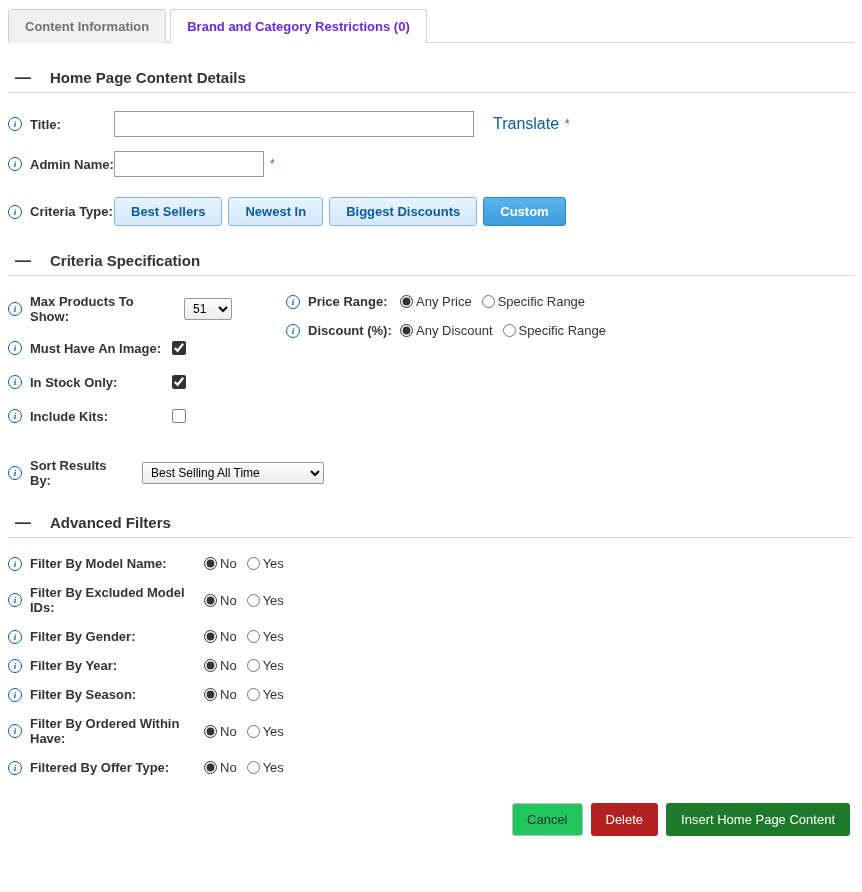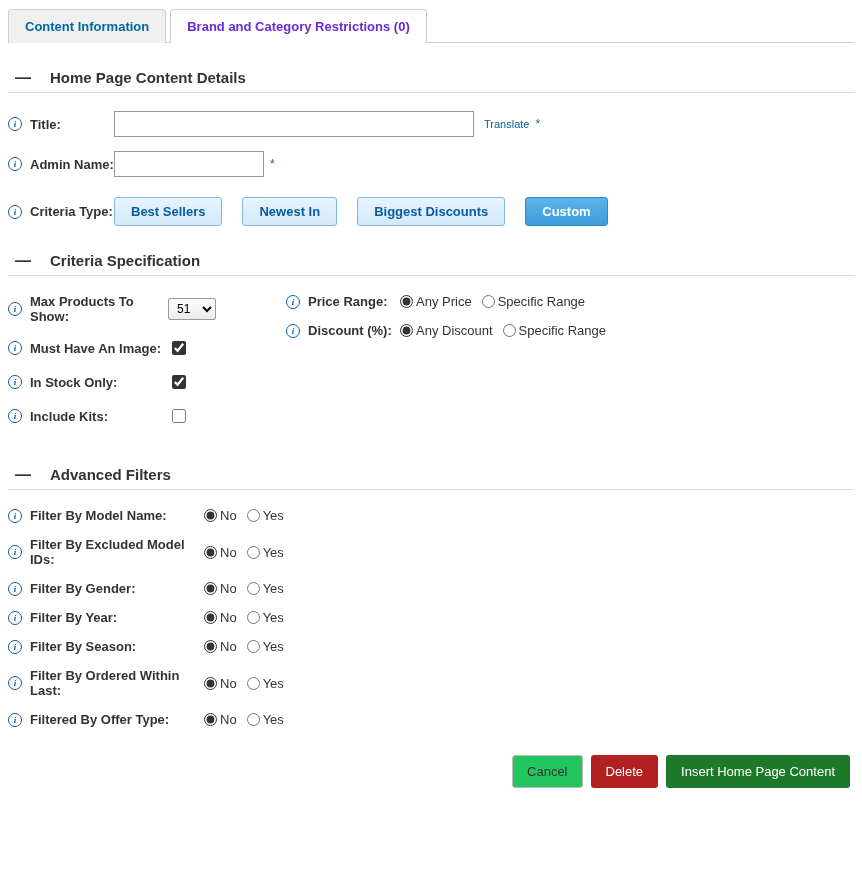--- a/index.html
+++ b/index.html
@@ -26,21 +26,21 @@
     cursor: pointer;
     font-size: 13px;
     font-weight: 600;
     color: #6d28d9;
     position: relative;
     top: 1px;
     margin-right: 4px;
   }
   .tab.active {
     background: #f0f0f0;
-    color: #0369a1;
+    color: #737373;
   }
   .tab.inactive {
     background: #fff;
   }
   .section {
     margin-top: 26px;
   }
   .section-header {
     display: flex;
     align-items: center;
@@ -105,32 +105,32 @@
   input.text-input {
     border: 1px solid #999;
     height: 26px;
     padding: 2px 6px;
     font-size: 13px;
   }
   .title-input { width: 360px; }
   .admin-input { width: 150px; }
   .translate-link {
     color: #0a5ca0;
-    font-size: 11px;
-    margin-left: 10px;
+    font-size: 16px;
+    margin-left: 19px;
     cursor: pointer;
   }
   .req-star {
     color: #1a7a1a;
     margin-left: 6px;
     font-size: 12px;
   }
   .seg-group {
     display: flex;
-    gap: 20px;
+    gap: 6px;
     justify-content: space-between;
   }
   .seg-btn {
     border: 1px solid #7db8e8;
     background: linear-gradient(#e8f3fd, #d3e9fb);
     color: #0a5ca0;
     font-weight: 700;
     font-size: 13px;
     padding: 6px 16px;
     border-radius: 3px;
@@ -146,20 +146,21 @@
   }
   .left-col { width: 278px; }
   .right-col { flex: 1; }
   select.dd {
     border: 1px solid #999;
     background: linear-gradient(#fdfdfd,#ececec);
     height: 22px;
     font-size: 12px;
     padding: 1px 4px;
     border-radius: 2px;
+    margin-left: 16px;
   }
   .dd-small { width: 48px; }
   .dd-med { width: 182px; }
   input[type=checkbox] {
     width: 14px; height: 14px;
     accent-color: #333;
   }
   .radio-group {
     display: flex;
     align-items: flex-end;
@@ -320,20 +321,29 @@
             </label>
           <label class="radio-opt">
               <input type="radio" name="dc" style="">
               <span>Specific Range</span>
             </label>
         </div>
       </div>
     </div>
   </div>
 
+  <div class="form-row" style="margin-top:18px;">
+    <div class="field-label-col" style="width:118px;">
+      <span class="info-icon"></span>
+      <span class="field-label">Sort Results By:</span>
+    </div>
+    <select class="dd dd-med">
+      <option>Best Selling All Time</option>
+    </select>
+  </div>
 </div>
 
 <div class="section">
   <div class="section-header">
     <span class="section-toggle">—</span>
     <span class="section-title">Advanced Filters</span>
   </div>
 
   <div class="form-row">
     <div class="field-label-col w-label-4">
@@ -416,21 +426,21 @@
       <label class="radio-opt">
           <input type="radio" name="f5" style="">
           <span>Yes</span>
         </label>
     </div>
   </div>
 
   <div class="form-row">
     <div class="field-label-col w-label-4">
       <span class="info-icon"></span>
-      <span class="field-label">Filter By Ordered Within Last:</span>
+      <span class="field-label">Filter By Ordered Within Have:</span>
     </div>
     <div class="radio-group">
       <label class="radio-opt">
           <input type="radio" name="f6" checked="" style="">
           <span>No</span>
         </label>
       <label class="radio-opt">
           <input type="radio" name="f6" style="">
           <span>Yes</span>
         </label>

